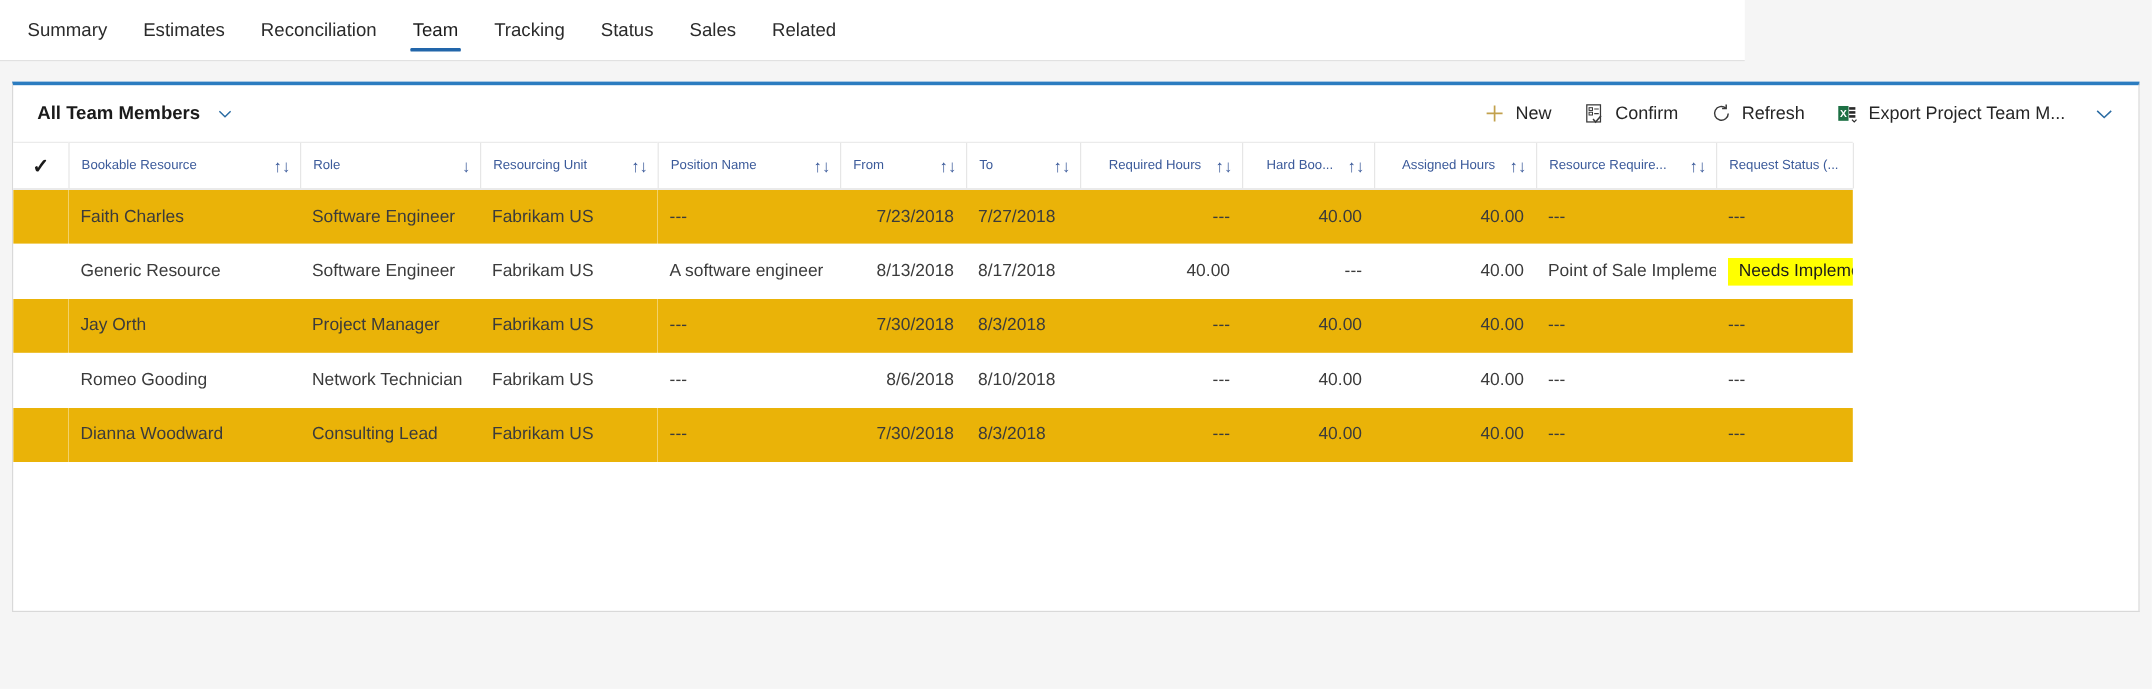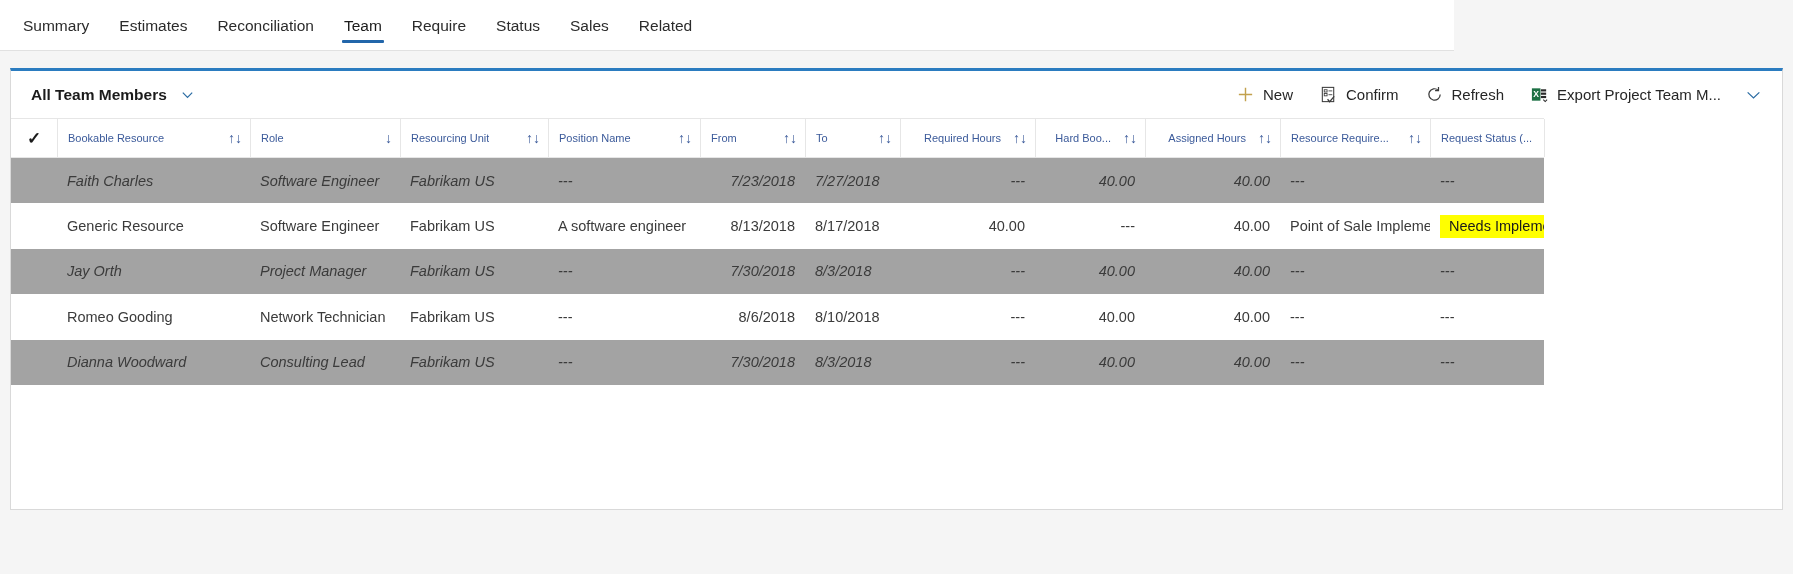--- a/index.html
+++ b/index.html
@@ -157,21 +157,21 @@
 
   table.grid td {
     height: 45.5px;
     padding: 0 10px;
     font-size: 14.5px;
     color: #3b3b3b;
     vertical-align: middle;
     white-space: nowrap;
     overflow: hidden;
   }
-  tr.alt td { background: #a3a3a3; font-style: italic; }
+  tr.alt td { background: #eab308; }
   td.link { color: #3b5a9a; cursor: pointer; }
   td.num { text-align: right; color: #3b3b3b; }
   td.dash { color: #5a5a5a; }
   td.sel { width: 46px; }
 
   .hl {
     background: #ffff00;
     padding: 3px 9px 4px 9px;
     color: #1b1b1b;
   }
@@ -189,21 +189,21 @@
     <div class="tab">
       <span>Estimates</span>
     </div>
     <div class="tab">
       <span>Reconciliation</span>
     </div>
     <div class="tab active">
       <span>Team</span>
     </div>
     <div class="tab">
-      <span>Require</span>
+      <span>Tracking</span>
     </div>
     <div class="tab">
       <span>Status</span>
     </div>
     <div class="tab">
       <span>Sales</span>
     </div>
     <div class="tab">
       <span>Related</span>
     </div>

